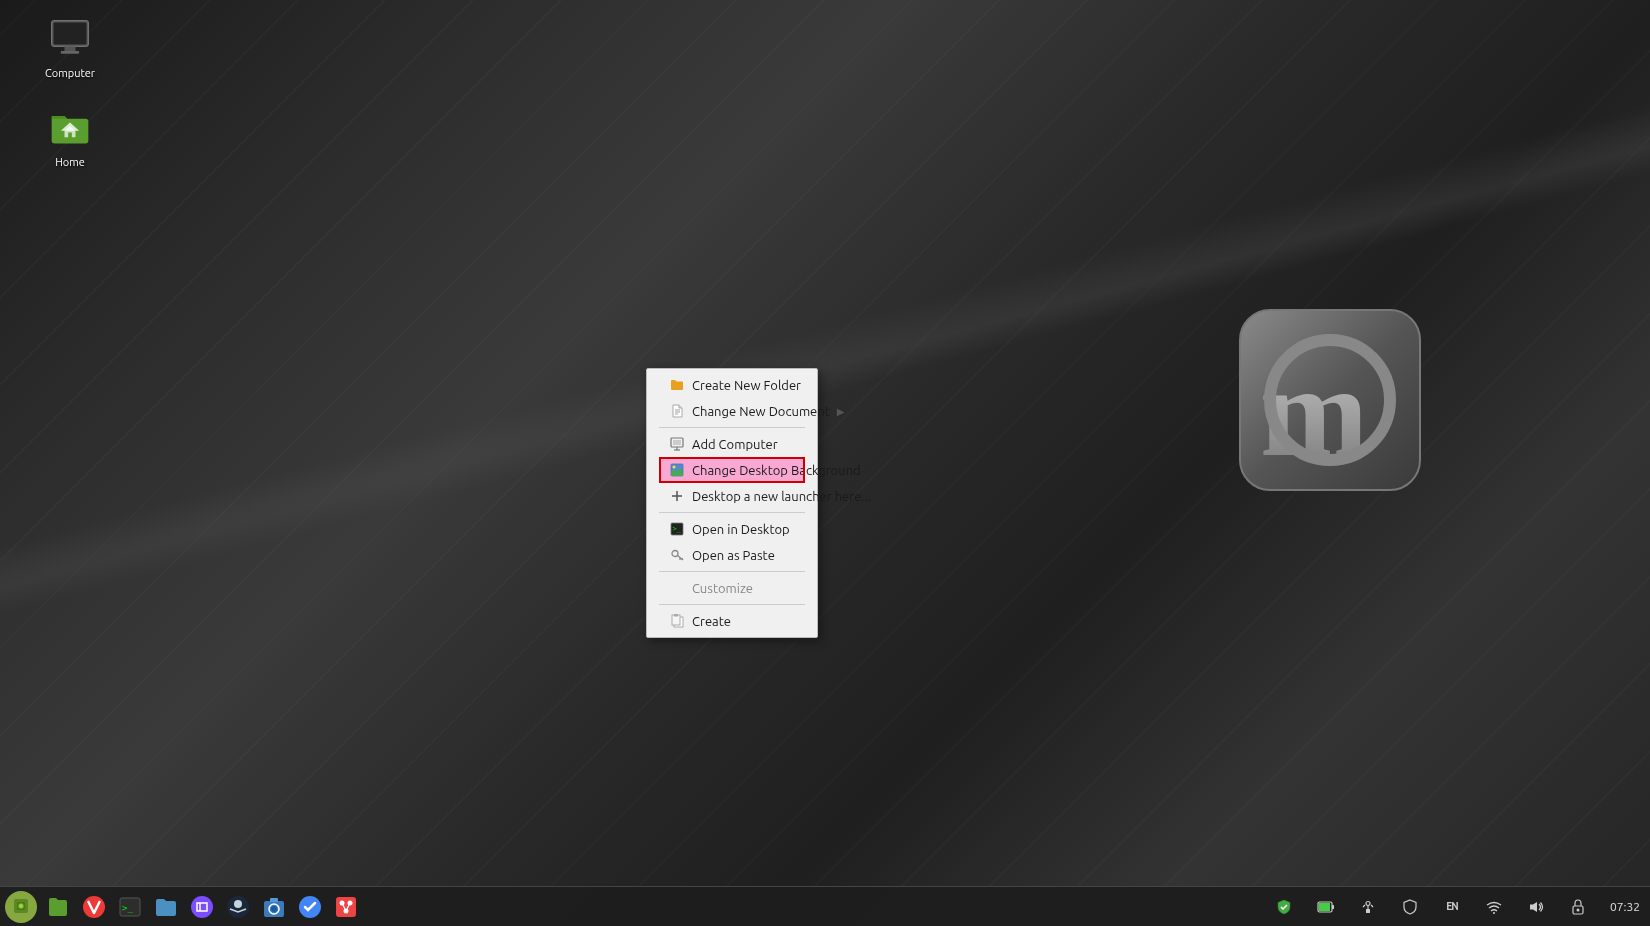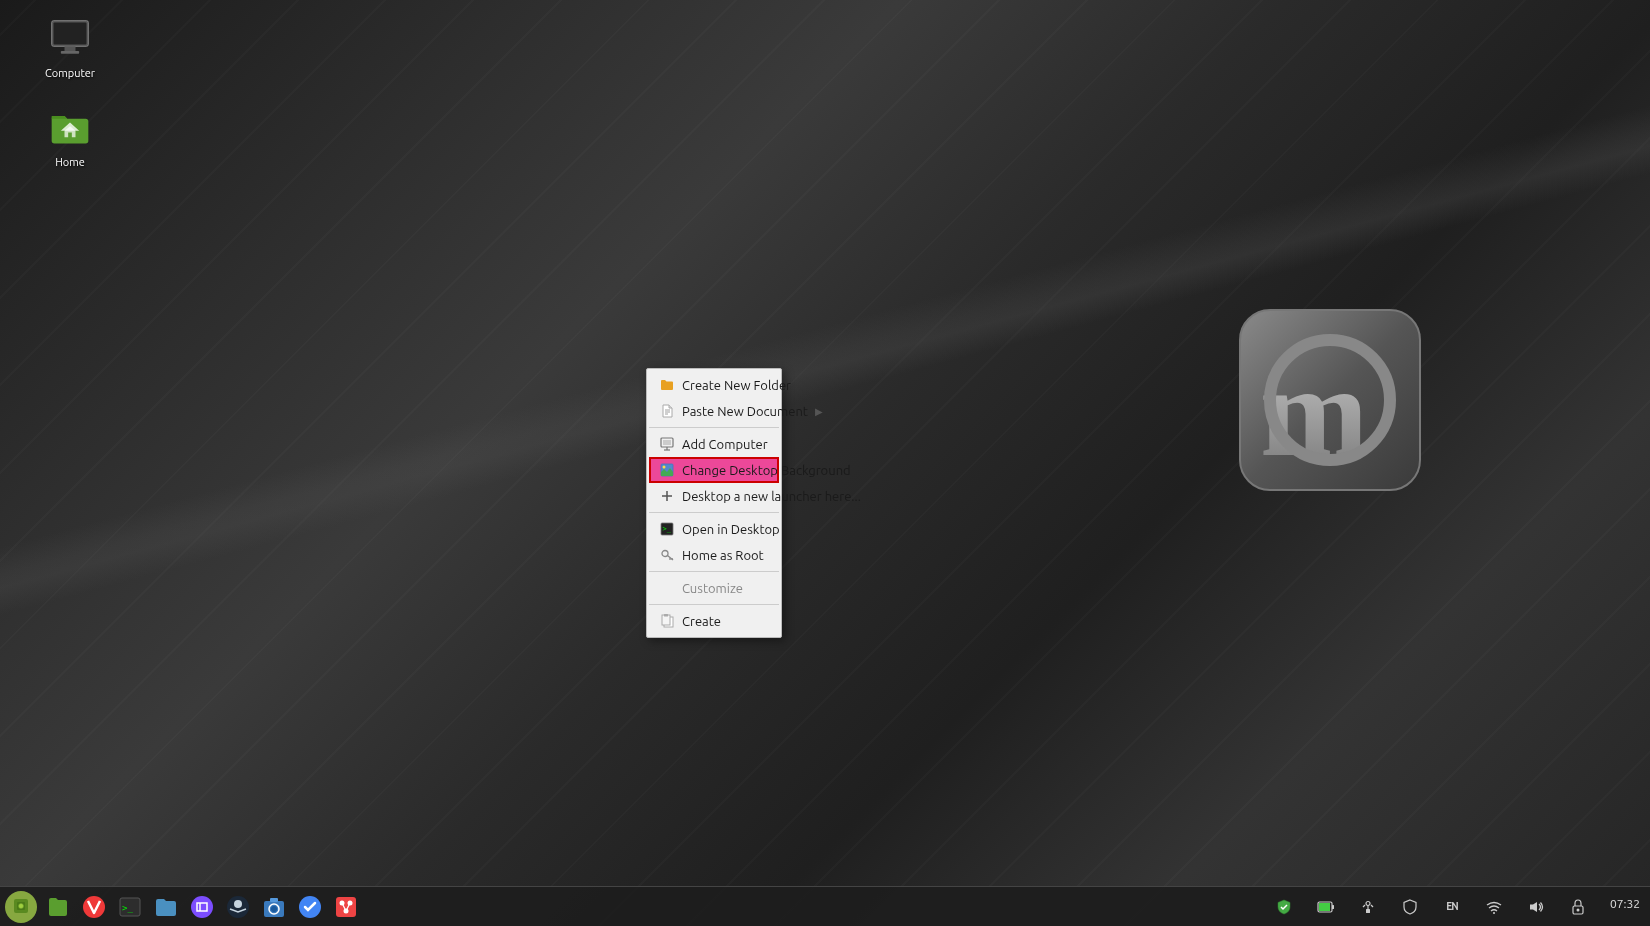--- a/index.html
+++ b/index.html
@@ -120,42 +120,42 @@
       width: 200px;
       height: 220px;
       z-index: 1;
     }
 
     
     .context-menu {
       position: absolute;
       left: 646px;
       top: 368px;
-      width: 136px;
+      width: 172px;
       background: #f0f0f0;
       border: 1px solid #bbb;
       box-shadow: 3px 3px 10px rgba(0,0,0,0.4);
       border-radius: 2px;
       z-index: 100;
-      padding: 3px 2px;
+      padding: 3px 12px;
     }
 
     .menu-item {
       display: flex;
       align-items: center;
       padding: 5px 10px;
       font-size: 13px;
       color: #1a1a1a;
       cursor: pointer;
       gap: 7px;
       white-space: nowrap;
     }
 
     .menu-item.highlighted {
-      background: #ec4899;
+      background: #f9a8d4;
       outline: 2px solid #cc0000;
       outline-offset: -2px;
     }
 
     .menu-item.disabled {
       color: #888;
       cursor: default;
     }
 
     .menu-separator {
@@ -208,20 +208,21 @@
       display: flex;
       align-items: center;
       justify-content: center;
       cursor: pointer;
       margin: 0 1px;
     }
 
     .taskbar-right {
       margin-left: auto;
       display: flex;
+      align-items: center;
       gap: 22px;
       padding: 0 10px;
       color: white;
       font-size: 12px;
     }
 
     .taskbar-clock {
       color: #e0e0e0;
       font-size: 12px;
     }
@@ -324,21 +325,21 @@
     <div class="menu-item">
       <span class="menu-icon">
         <svg width="13" height="14" viewBox="0 0 13 14">
           <path d="M2 1 L8 1 L11 4 L11 13 L2 13 Z" fill="white" stroke="#aaa" stroke-width="1"></path>
           <path d="M8 1 L8 4 L11 4" fill="#ddd" stroke="#aaa" stroke-width="1"></path>
           <line x1="4" y1="6" x2="9" y2="6" stroke="#888" stroke-width="0.8"></line>
           <line x1="4" y1="8" x2="9" y2="8" stroke="#888" stroke-width="0.8"></line>
           <line x1="4" y1="10" x2="7" y2="10" stroke="#888" stroke-width="0.8"></line>
         </svg>
       </span>
-      <span>Paste New Document</span>
+      <span>Change New Document</span>
       <span class="menu-arrow">▶</span>
     </div>
 
     <div class="menu-separator"></div>
 
     <div class="menu-item">
       <span class="menu-icon">
         <svg width="14" height="14" viewBox="0 0 14 14">
           <rect x="1" y="1" width="12" height="9" rx="1" fill="none" stroke="#777" stroke-width="1.2"></rect>
           <rect x="3" y="3" width="8" height="5" fill="#ccc"></rect>
@@ -384,21 +385,21 @@
 
     <div class="menu-item">
       <span class="menu-icon">
         <svg width="14" height="14" viewBox="0 0 14 14">
           <circle cx="5" cy="5.5" r="3" fill="none" stroke="#888" stroke-width="1.3"></circle>
           <line x1="7.5" y1="7.5" x2="13" y2="12" stroke="#888" stroke-width="1.3"></line>
           <line x1="10" y1="10" x2="10" y2="12" stroke="#888" stroke-width="1.3"></line>
           <line x1="11.5" y1="11" x2="13" y2="11" stroke="#888" stroke-width="1.3"></line>
         </svg>
       </span>
-      <span>Home as Root</span>
+      <span>Open as Paste</span>
     </div>
 
     <div class="menu-separator"></div>
 
     <div class="menu-item disabled">
       <span class="menu-icon"></span>
       <span>Customize</span>
     </div>
 
     <div class="menu-separator"></div>

